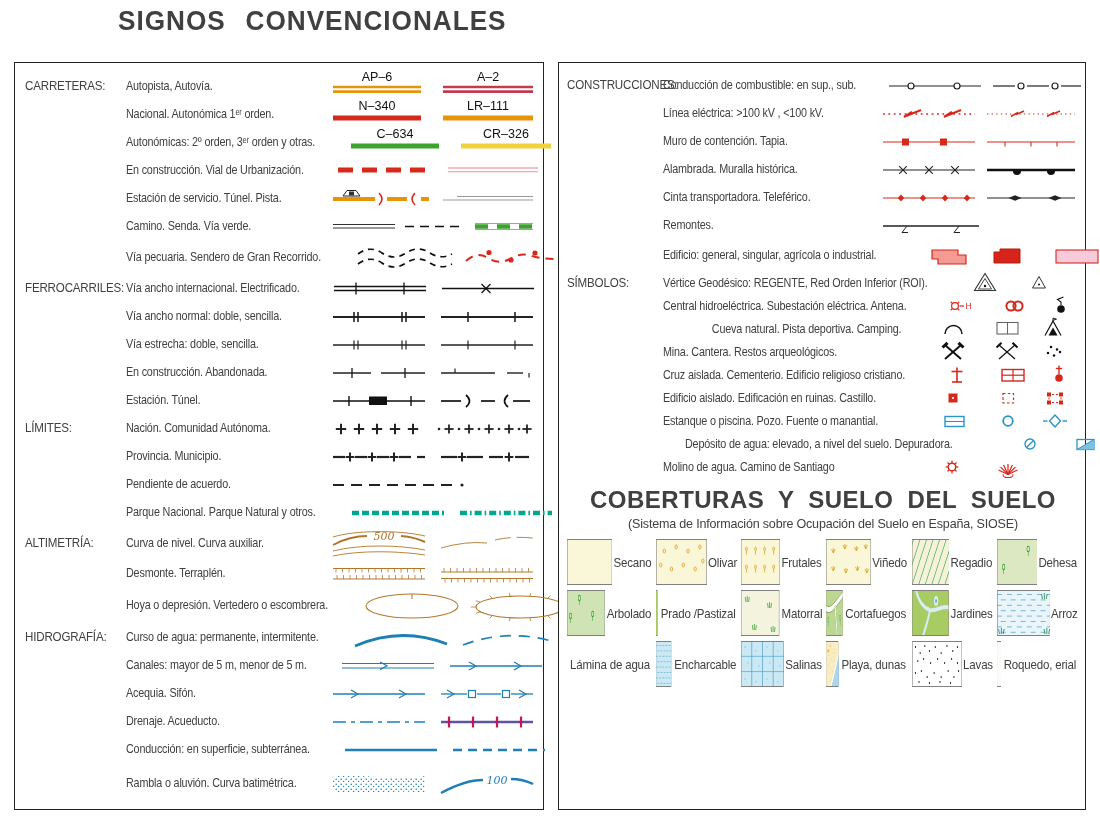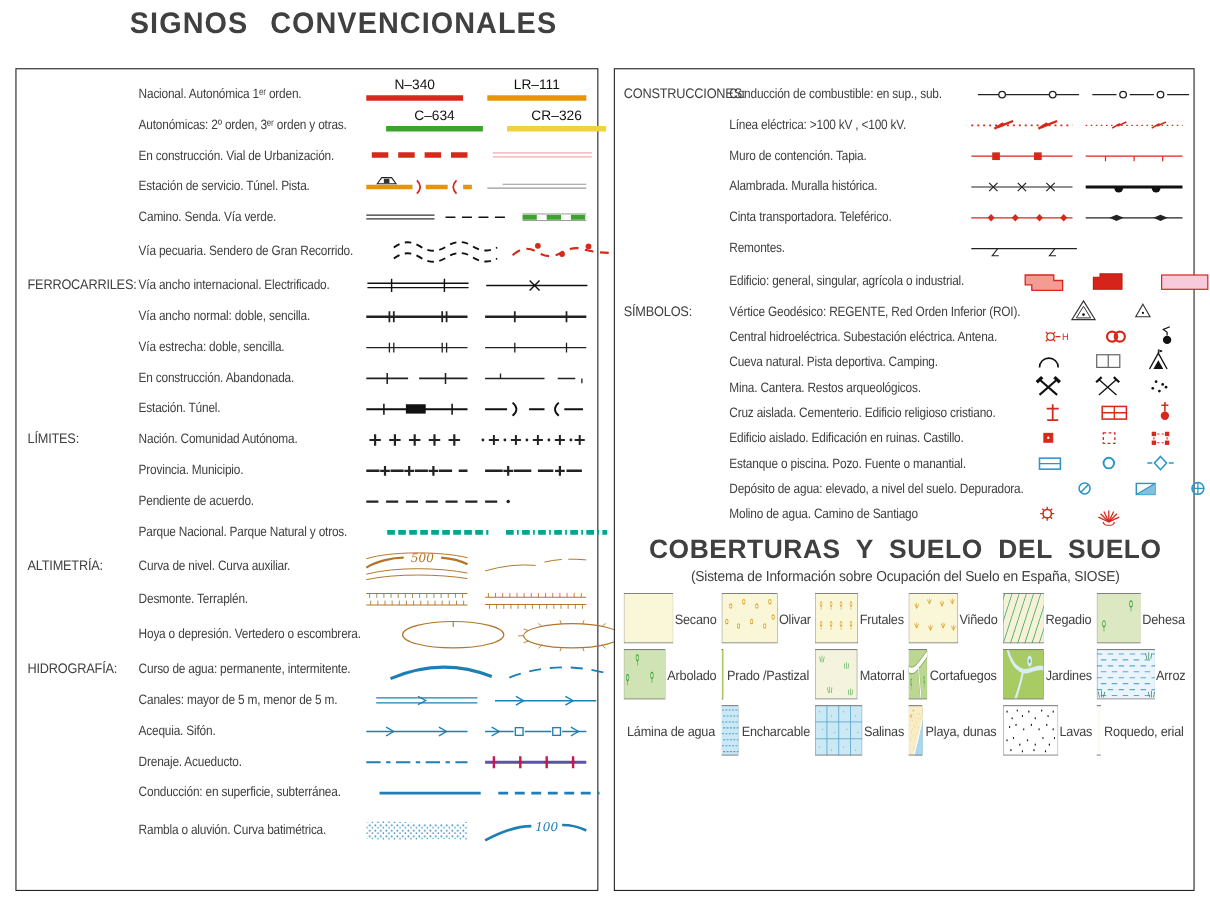--- a/index.html
+++ b/index.html
@@ -22,20 +22,34 @@
   .cell svg{display:block;width:100%;height:46px;}
   .cell .clabel{font-size:12.4px;margin-top:1px;letter-spacing:-.2px;white-space:nowrap;transform:scaleX(.93);}
 </style>
 </head>
 <body>
 
 <div class="page">
   <h1 class="title">SIGNOS  CONVENCIONALES</h1>
   <div class="panel left">
     <div id="left-rows">
+        <div class="lrow" style="height: 29px;">
+          <div class="cat">CARRETERAS:</div>
+          <div class="lbl">Autopista, Autovía.</div>
+          <div class="sym ">
+            <svg width="212" height="29" viewBox="0 0 212 29">
+              <text x="52" y="10" font-size="12.5" fill="#111" text-anchor="middle" font-family="Liberation Sans, sans-serif">AP–6</text>
+              <line x1="8" y1="16" x2="96" y2="16" stroke="#E8940A" stroke-width="2.7"></line>
+              <line x1="8" y1="20.6" x2="96" y2="20.6" stroke="#E8940A" stroke-width="2.7"></line>
+              <text x="163" y="10" font-size="12.5" fill="#111" text-anchor="middle" font-family="Liberation Sans, sans-serif">A–2</text>
+              <line x1="118" y1="16" x2="208" y2="16" stroke="#C23B50" stroke-width="2.7"></line>
+              <line x1="118" y1="20.6" x2="208" y2="20.6" stroke="#C23B50" stroke-width="2.7"></line>
+            </svg>
+          </div>
+        </div>
         <div class="lrow" style="height: 28px;">
           <div class="cat"></div>
           <div class="lbl">Nacional. Autonómica 1ᵉʳ orden.</div>
           <div class="sym ">
             <svg width="212" height="28" viewBox="0 0 212 28">
               <text x="52" y="10" font-size="12.5" fill="#111" text-anchor="middle" font-family="Liberation Sans, sans-serif">N–340</text>
               <line x1="8" y1="18" x2="96" y2="18" stroke="#D5291C" stroke-width="5"></line>
               <text x="163" y="10" font-size="12.5" fill="#111" text-anchor="middle" font-family="Liberation Sans, sans-serif">LR–111</text>
               <line x1="118" y1="18" x2="208" y2="18" stroke="#E8940A" stroke-width="5"></line>
             </svg>
@@ -596,21 +610,21 @@
               <line x1="14.40416305603426" y1="9.595836943965738" x2="16.242640687119284" y2="7.757359312880714" stroke="#D5291C" stroke-width="1.1"></line>
               <line x1="16.5" y1="12" x2="21" y2="12" stroke="#D5291C" stroke-width="1.2"></line>
               <text x="25.5" y="15.2" font-size="8.5" fill="#D5291C" text-anchor="middle" font-family="Liberation Sans, sans-serif">H</text>
               <circle cx="68" cy="12" r="4.6" stroke="#D5291C" stroke-width="2" fill="none"></circle>
               <circle cx="75" cy="12" r="4.6" stroke="#D5291C" stroke-width="2" fill="none"></circle>
               <circle cx="118" cy="15" r="3.8" stroke="none" stroke-width="0" fill="#111"></circle>
               <path d="M118,11 L118,8 L114.5,5.5 L120.5,3" stroke="#111" stroke-width="1.1" fill="none"></path>
             </svg>
           </div>
         </div>
-        <div class="lrow" style="height: 23px;">
+        <div class="lrow" style="height: 23px; text-align: right;">
           <div class="cat"></div>
           <div class="lbl">Cueva natural. Pista deportiva. Camping.</div>
           <div class="sym ">
             <svg width="142" height="23" viewBox="0 0 142 23">
               <path d="M8,17 A8.5,8.5 0 0 1 25,17" stroke="#111" stroke-width="1.5" fill="none"></path>
               <rect x="60" y="5.5" width="21" height="11.5" stroke="#666" stroke-width="1.1" fill="none"></rect>
               <line x1="70.5" y1="5.5" x2="70.5" y2="17" stroke="#666" stroke-width="1.1"></line>
               <path d="M108,18.5 L116,4 L124,18.5" stroke="#111" stroke-width="1.2" fill="none"></path>
               <polygon points="116,10.5 120.5,18.5 111.5,18.5" fill="#111" stroke="none" stroke-width="0"></polygon>
               <path d="M116,4 L116,1 L119.5,2.2 L116,3.2" stroke="#111" stroke-width="0.9" fill="none"></path>
@@ -681,21 +695,21 @@
             <svg width="142" height="23" viewBox="0 0 142 23">
               <rect x="8" y="7.5" width="19" height="10" stroke="#2B94C9" stroke-width="1.4" fill="none"></rect>
               <line x1="8" y1="12.5" x2="27" y2="12.5" stroke="#2B94C9" stroke-width="1.1"></line>
               <circle cx="71" cy="12" r="4.8" stroke="#2B94C9" stroke-width="1.8" fill="none"></circle>
               <polygon points="118,6 123.5,12 118,18 112.5,12" fill="none" stroke="#2B94C9" stroke-width="1.4"></polygon>
               <line x1="106" y1="12" x2="110.5" y2="12" stroke="#2B94C9" stroke-width="1.4"></line>
               <line x1="125.5" y1="12" x2="130" y2="12" stroke="#2B94C9" stroke-width="1.4"></line>
             </svg>
           </div>
         </div>
-        <div class="lrow" style="height: 23px;">
+        <div class="lrow" style="height: 23px; gap: 22px;">
           <div class="cat"></div>
           <div class="lbl">Depósito de agua: elevado, a nivel del suelo. Depuradora.</div>
           <div class="sym ">
             <svg width="142" height="23" viewBox="0 0 142 23">
               <circle cx="15" cy="12" r="5" stroke="#2B94C9" stroke-width="1.4" fill="none"></circle>
               <line x1="11.3" y1="15.7" x2="18.7" y2="8.3" stroke="#2B94C9" stroke-width="1.4"></line>
               <rect x="62" y="7.5" width="17" height="10" stroke="#2B94C9" stroke-width="1.3" fill="none"></rect>
               <polygon points="62,17.5 79,17.5 79,7.5" fill="#7FC0E0" stroke="none" stroke-width="0"></polygon>
               <line x1="62" y1="17.5" x2="79" y2="7.5" stroke="#2B94C9" stroke-width="1"></line>
               <circle cx="118" cy="12" r="5.4" stroke="#2B94C9" stroke-width="1.4" fill="none"></circle>

